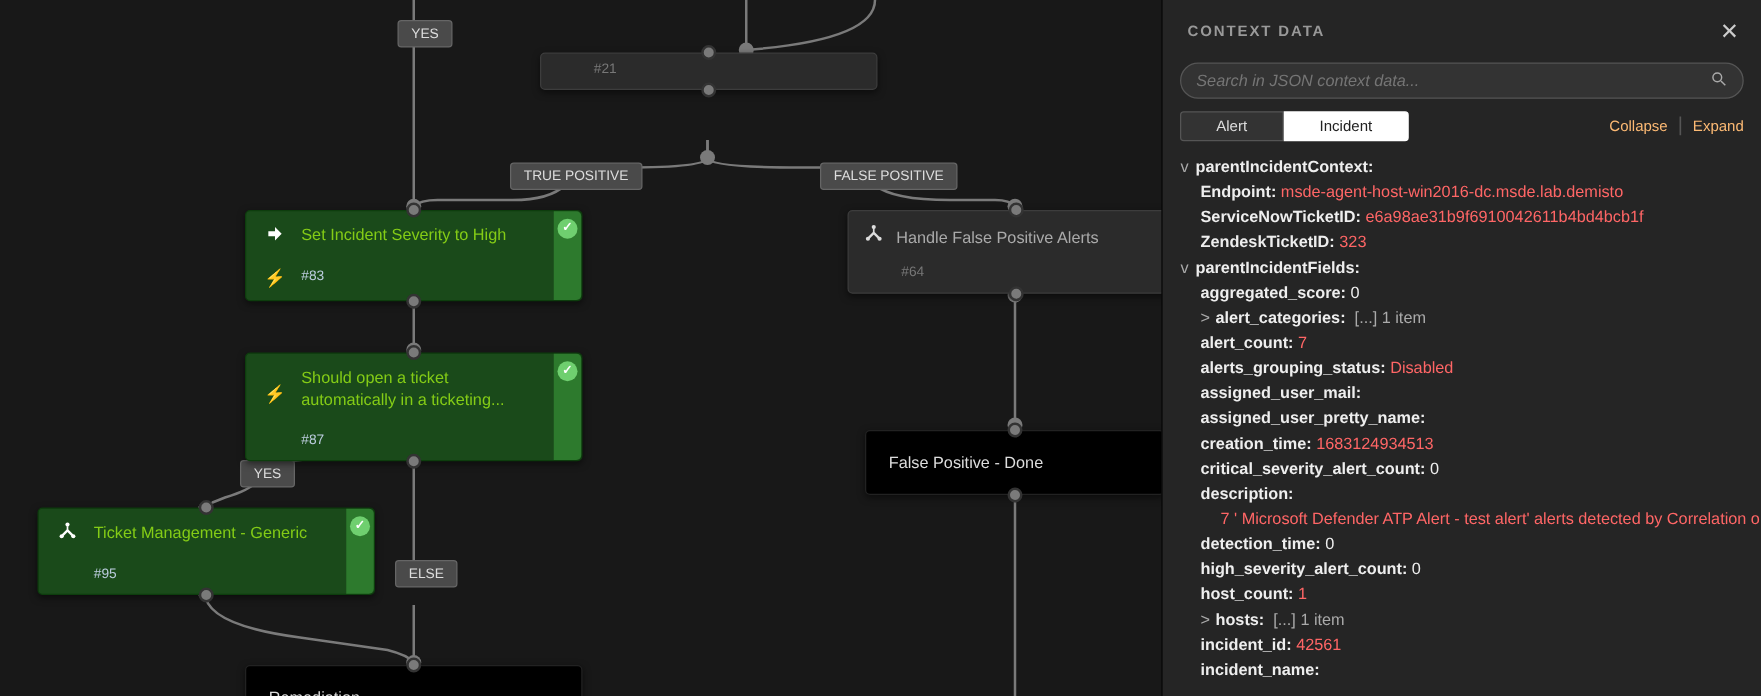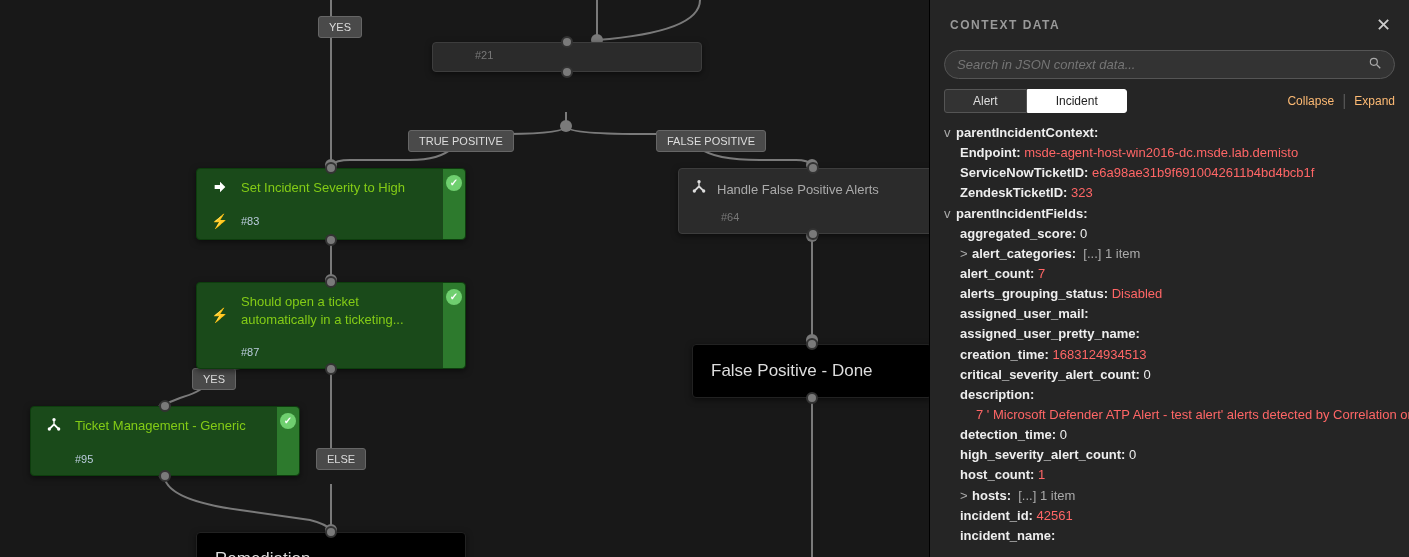--- a/index.html
+++ b/index.html
@@ -16,21 +16,21 @@
     .cdot { position: absolute; width: 12px; height: 12px; border-radius: 50%; background: #7a7a7a; border: 2px solid #333; }
     .cdot.top { top: -7px; left: 50%; transform: translateX(-50%); }
     .cdot.bottom { bottom: -7px; left: 50%; transform: translateX(-50%); }
 
     .node-dark { background: #2b2b2b; border: 1px solid #3d3d3d; width: 270px; }
     .node-dark .hdr { display: flex; align-items: center; padding: 10px 12px 6px 12px; }
     .node-dark .ttl { color: #aaa; font-size: 13px; margin-left: 10px; }
     .node-dark .num { color: #777; font-size: 11px; padding: 6px 12px 10px 42px; }
     
     .node-black { background: #000; border: 1px solid #222; width: 240px; padding: 16px 18px; }
-    .node-black .ttl { color: #ddd; font-size: 17px; }
+    .node-black .ttl { color: #ddd; font-size: 13px; }
     
     .node-green { background: #1a4a1a; border: 1px solid #0d3d0d; width: 270px; display: flex; }
     .node-green .body { flex: 1; padding: 10px 8px 10px 12px; display: flex; align-items: flex-start; }
     .node-green .iconcol { width: 22px; display: flex; flex-direction: column; align-items: center; }
     .node-green .txtcol { flex: 1; margin-left: 10px; }
     .node-green .ttl { color: #84cc16; font-size: 13px; line-height: 1.35; }
     .node-green .bolt { color: #ffcc33; font-size: 14px; margin-top: 14px; }
     .node-green .num { color: #bcd; font-size: 11px; margin-top: 18px; }
     .node-green .status { width: 22px; background: #2d7a2d; border-radius: 0 4px 4px 0; display: flex; align-items: flex-start; justify-content: center; padding-top: 6px; }
     .check-circ { width: 16px; height: 16px; border-radius: 50%; background: #6fcf6f; color: #fff; font-size: 10px; line-height: 16px; text-align: center; font-weight: bold; }

